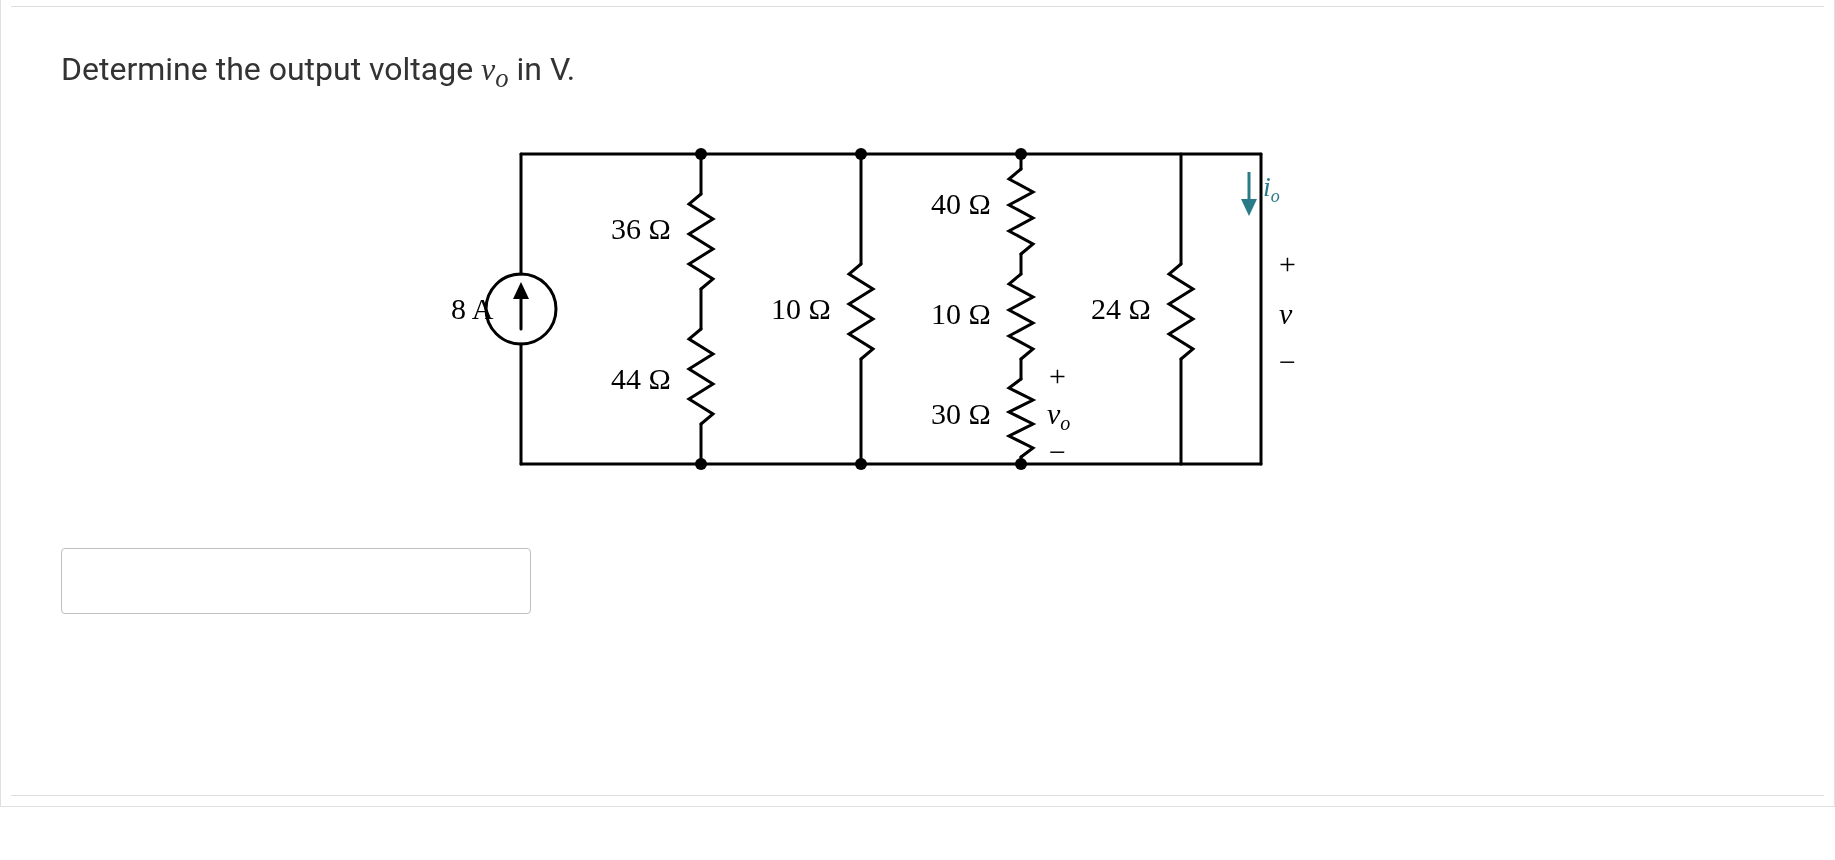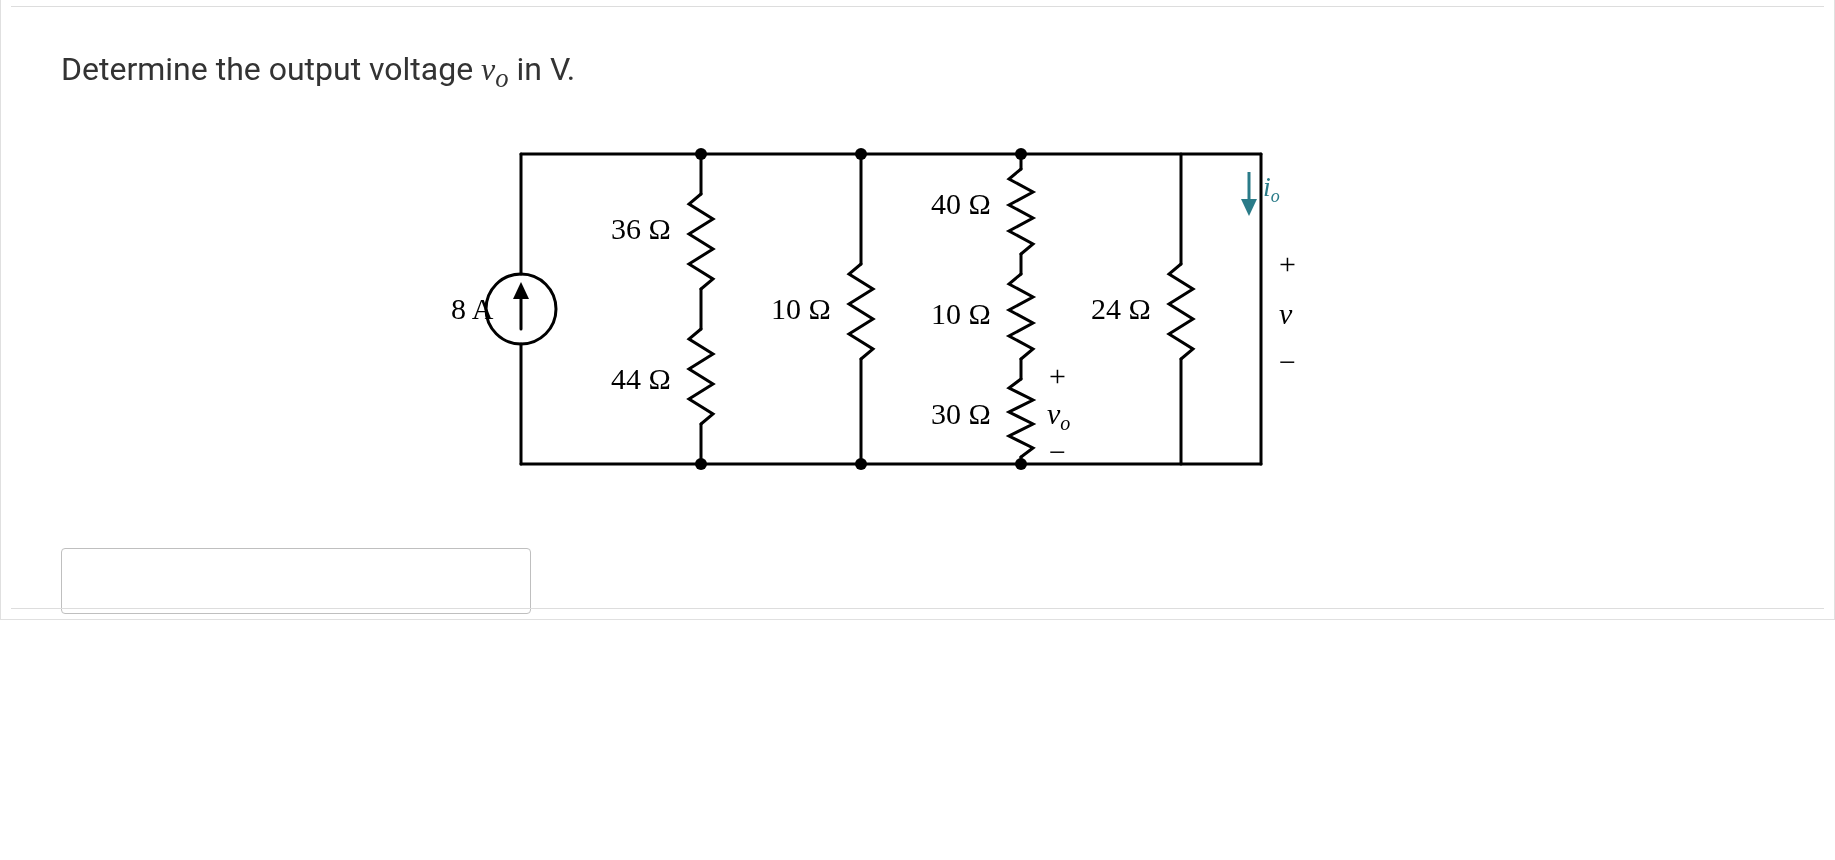--- a/index.html
+++ b/index.html
@@ -5,21 +5,21 @@
   body {
     margin: 0;
     font-family: -apple-system, BlinkMacSystemFont, "Segoe UI", Roboto, Helvetica, Arial, sans-serif;
     background: #fff;
     color: #333;
   }
   .page {
     border: 1px solid #e0e0e0;
     border-top: none;
     width: 1835px;
-    height: 620px;
+    height: 807px;
     box-sizing: border-box;
     padding: 50px 60px 20px 60px;
     position: relative;
   }
   .hr-top {
     position: absolute;
     left: 10px; right: 10px; top: 6px;
     border-top: 1px solid #ddd;
   }
   .prompt {

